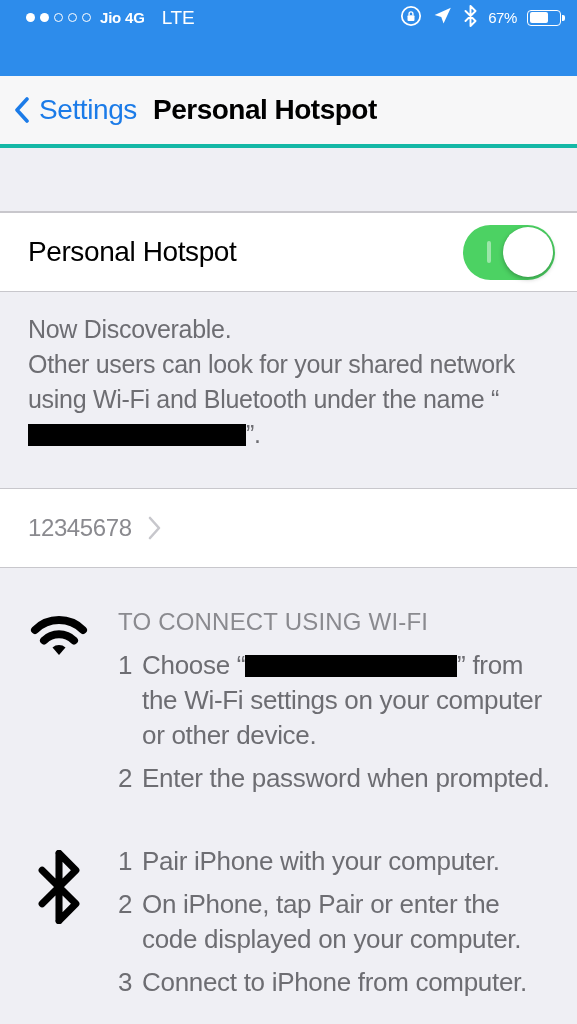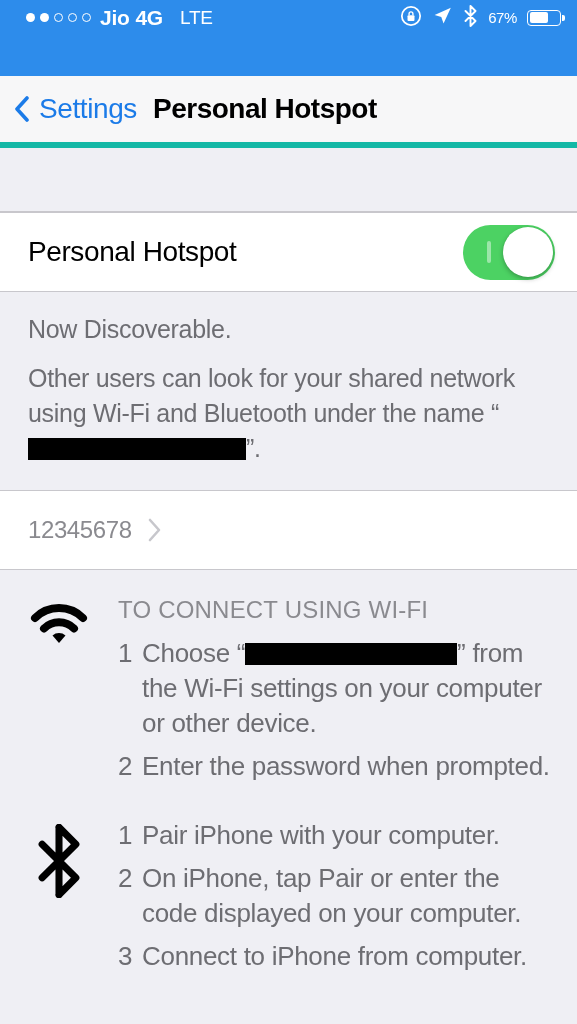--- a/index.html
+++ b/index.html
@@ -25,21 +25,21 @@
     display:flex; align-items:center;
   }
   .sb-left {
     display:flex; align-items:center; gap:9px;
     position:absolute; left:26px; top:50%; transform:translateY(-50%);
   }
   .dots { display:flex; align-items:center; gap:5px; }
   .dot { width:9px; height:9px; border-radius:50%; }
   .dot.on { background:#FFFFFF; }
   .dot.off { background:transparent; border:1.4px solid #FFFFFF; width:9px; height:9px; }
-  .carrier { font-size:21px; font-weight:600; letter-spacing:-0.2px; }
+  .carrier { font-size:15px; font-weight:600; letter-spacing:-0.2px; }
   .nettype { font-size:19px; font-weight:500; letter-spacing:-0.2px; margin-left:8px; }
   .sb-time {
     position:absolute; left:0; right:0; text-align:center;
     font-size:20px; font-weight:700; letter-spacing:-0.3px;
     top:50%; transform:translateY(-50%);
   }
   .sb-right {
     display:flex; align-items:center; gap:10px;
     position:absolute; right:16px; top:50%; transform:translateY(-50%);
   }
@@ -60,21 +60,21 @@
     position:absolute; left:0; right:0; top:35px; height:41px;
     display:flex; align-items:center; justify-content:center;
     font-size:24px; font-weight:400; letter-spacing:-0.3px;
     color:rgba(255,255,255,0.30);
   }
 
   
   .navbar {
     position:relative; height:72px;
     background:#F7F7F8;
-    border-bottom:6px solid #14b8a6;
+    border-bottom:4px solid #14b8a6;
     display:flex; align-items:center;
   }
   .nav-inner { display:flex; align-items:baseline; padding-left:14px; }
   .chev-back {
     width:15px; height:26px; margin-right:10px; align-self:center;
     position:relative; flex:0 0 auto;
   }
   .chev-back svg { display:block; }
   .back-label {
     font-size:28px; color:#1B7BE8; letter-spacing:-0.4px;
@@ -121,38 +121,38 @@
   .toggle-knob {
     position:absolute; right:2.5px; top:2.5px;
     width:50px; height:50px; border-radius:50%;
     background:#FFFFFF;
     box-shadow:0 2px 5px rgba(0,0,0,0.28), 0 0 1px rgba(0,0,0,0.12);
   }
 
   
   .blurb {
     background:#EFEFF4;
-    padding:20px 28px 24px 28px;
+    padding:20px 28px 36px 28px;
   }
   .blurb p {
     font-size:25px; line-height:35px;
     color:#6D6D72; letter-spacing:-0.3px;
   }
-  .blurb p + p { margin-top:14px; }
+  .blurb p + p { }
   .redact-inline {
     display:inline-block;
     background:#000000;
     height:22px; vertical-align:-3px;
   }
 
   
   .instructions { background:#EFEFF4; padding:0 0 0 0; }
   .instr-block {
     display:flex; align-items:flex-start;
-    padding:26px 22px 0 0;
+    padding:40px 22px 0 0;
   }
   .instr-icon {
     flex:0 0 118px;
     display:flex; justify-content:center; align-items:flex-start;
     padding-top:6px;
   }
   .instr-body { flex:1 1 auto; }
   .instr-head {
     font-size:24px; color:#8A8A8F; letter-spacing:0.2px;
     margin-bottom:12px; text-transform:uppercase;

